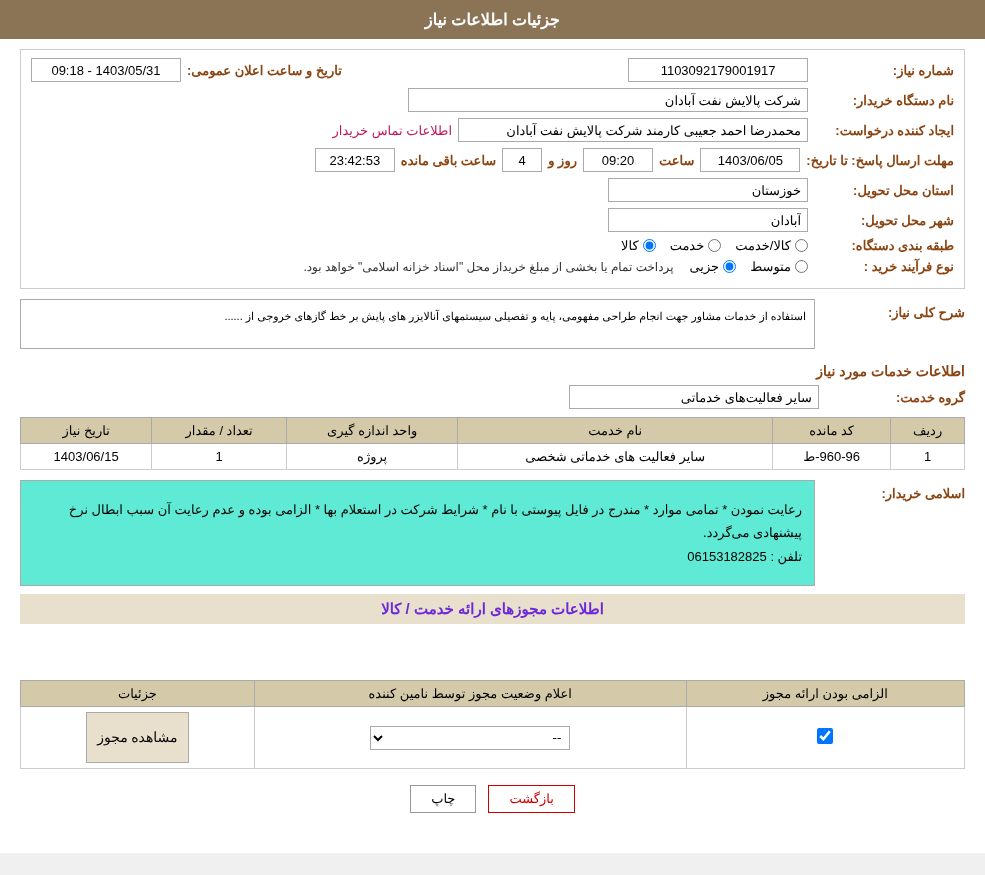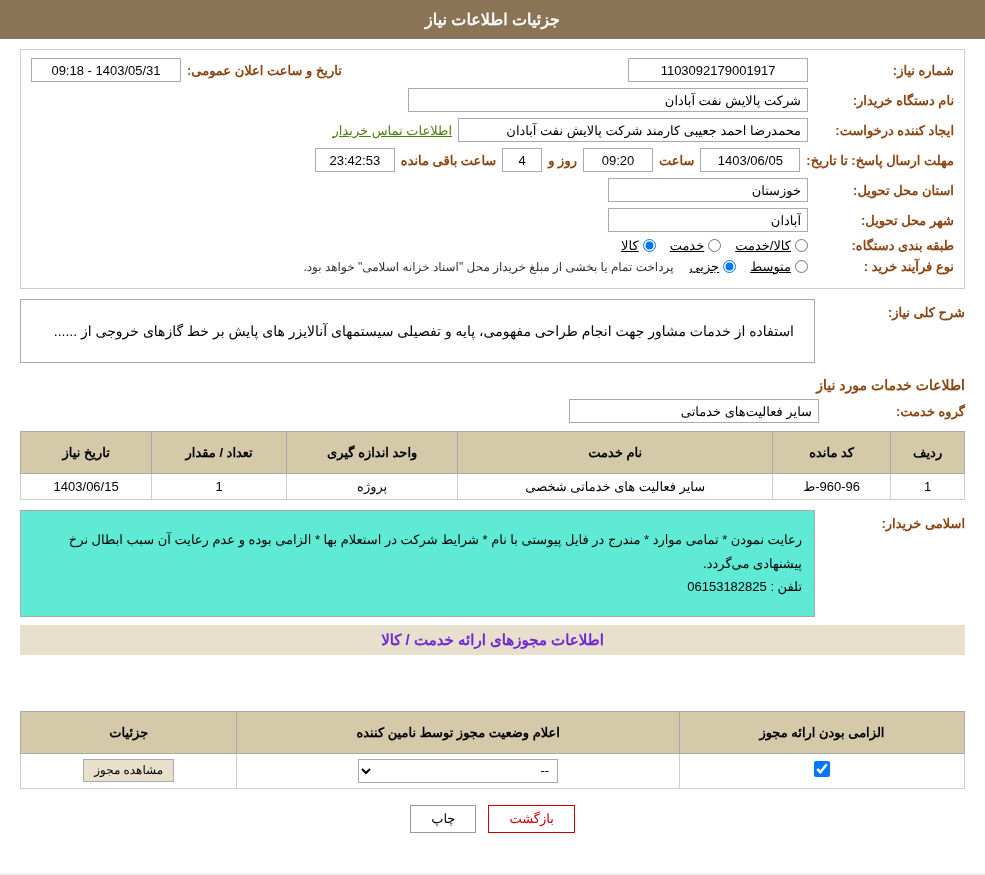--- a/index.html
+++ b/index.html
@@ -55,65 +55,63 @@
       border: 1px solid #aaa;
       padding: 3px 6px;
       background: #fff;
       height: 24px;
       font-family: Tahoma, Arial, sans-serif;
       font-size: 13px;
     }
     .input-medium { width: 180px; }
     .input-small { width: 100px; }
     .link-blue {
-      color: #4d7c0f;
-      text-decoration: underline;
+      color: #be185d;
       cursor: pointer;
     }
     .radio-group {
       display: flex;
       align-items: center;
       gap: 14px;
     }
     .radio-item {
       display: flex;
       align-items: center;
       gap: 4px;
-      text-decoration: underline;
     }
     .section-title {
       color: #8B4513;
       font-weight: bold;
       font-size: 14px;
       padding: 6px 0;
     }
     .description-box {
       border: 1px solid #aaa;
-      padding: 20px;
+      padding: 8px;
       min-height: 50px;
       background: #fff;
       line-height: 1.6;
-      font-size: 14px;
+      font-size: 11px;
       width: 100%;
       text-align: right;
     }
     .table-section {
       margin-bottom: 10px;
     }
     table {
       width: 100%;
       border-collapse: collapse;
       font-size: 13px;
     }
     table th {
       background: #d4c9a8;
       border: 1px solid #aaa;
-      padding: 13px 8px;
-      text-align: center;
-      font-weight: bold;
+      padding: 5px 8px;
+      text-align: center;
+      font-weight: normal;
     }
     table td {
       border: 1px solid #ccc;
       padding: 5px 8px;
       text-align: center;
     }
     table tr:nth-child(even) td { background: #f9f9f9; }
     .note-box {
       border: 1px solid #aaa;
       padding: 17px 12px;
@@ -135,24 +133,24 @@
       background: #d4c9a8;
       text-align: center;
     }
     .permit-table td {
       text-align: center;
       vertical-align: middle;
     }
     .view-btn {
       background: #e8e0cc;
       border: 1px solid #aaa;
-      padding: 3px 10px;
+      padding: 16px 10px;
       cursor: pointer;
       font-family: Tahoma;
-      font-size: 12px;
+      font-size: 14px;
     }
     .footer-buttons {
       display: flex;
       justify-content: center;
       gap: 12px;
       margin-top: 16px;
       margin-bottom: 10px;
     }
     .btn-print {
       background: #fff;

